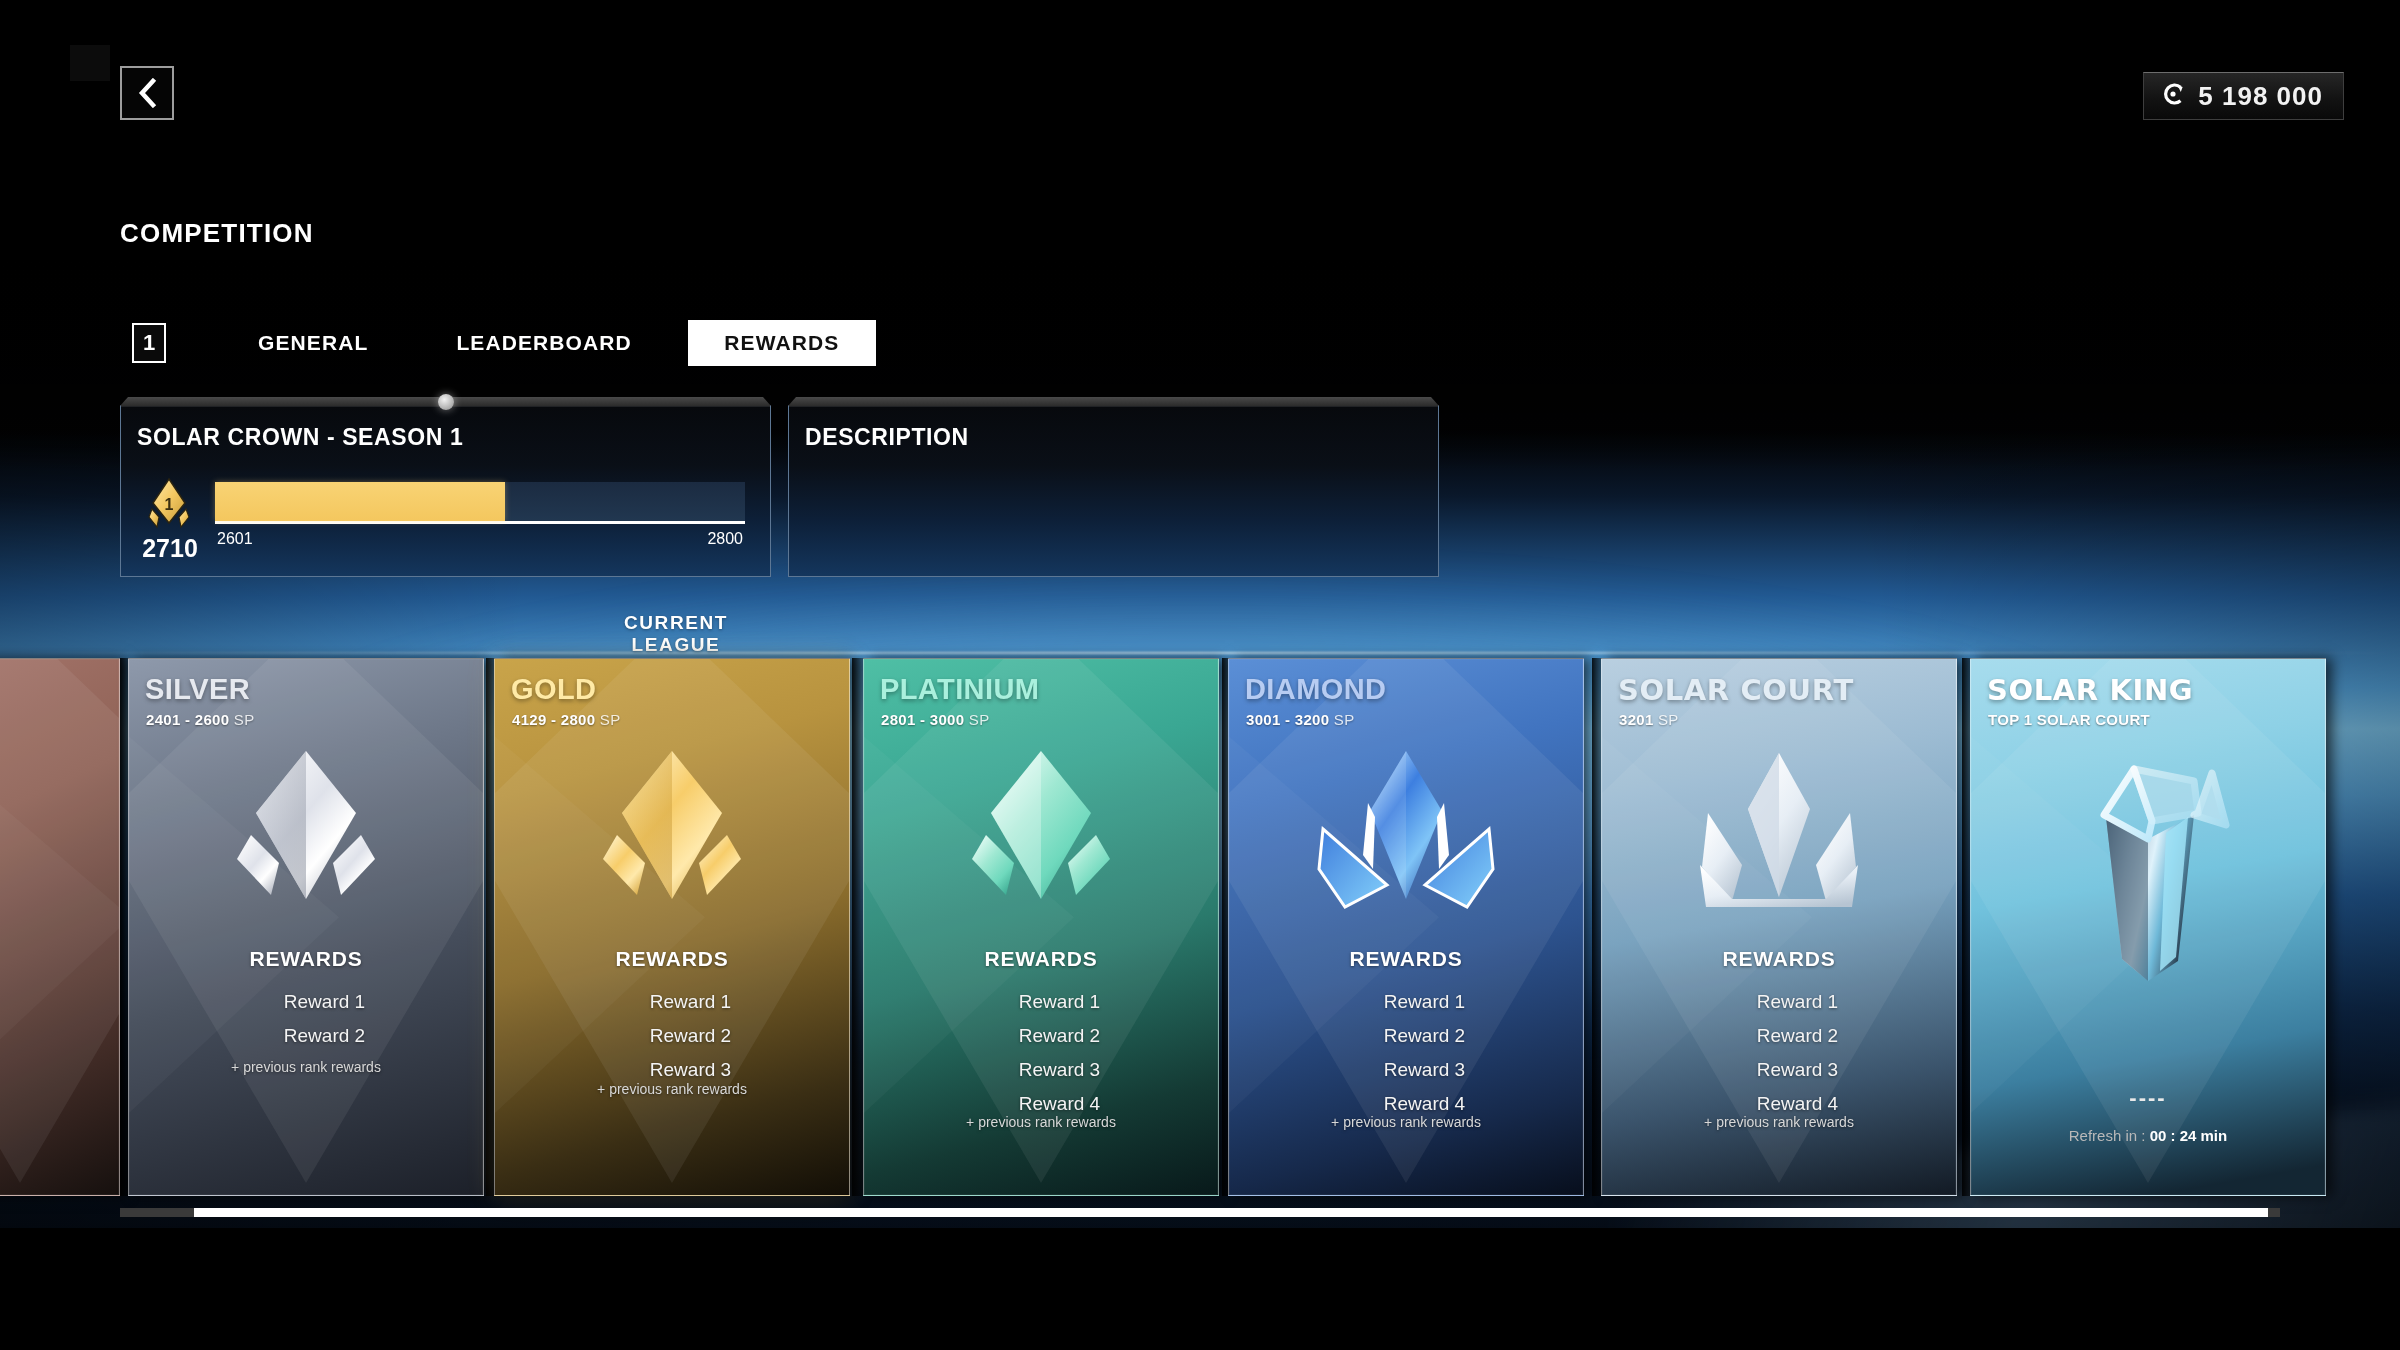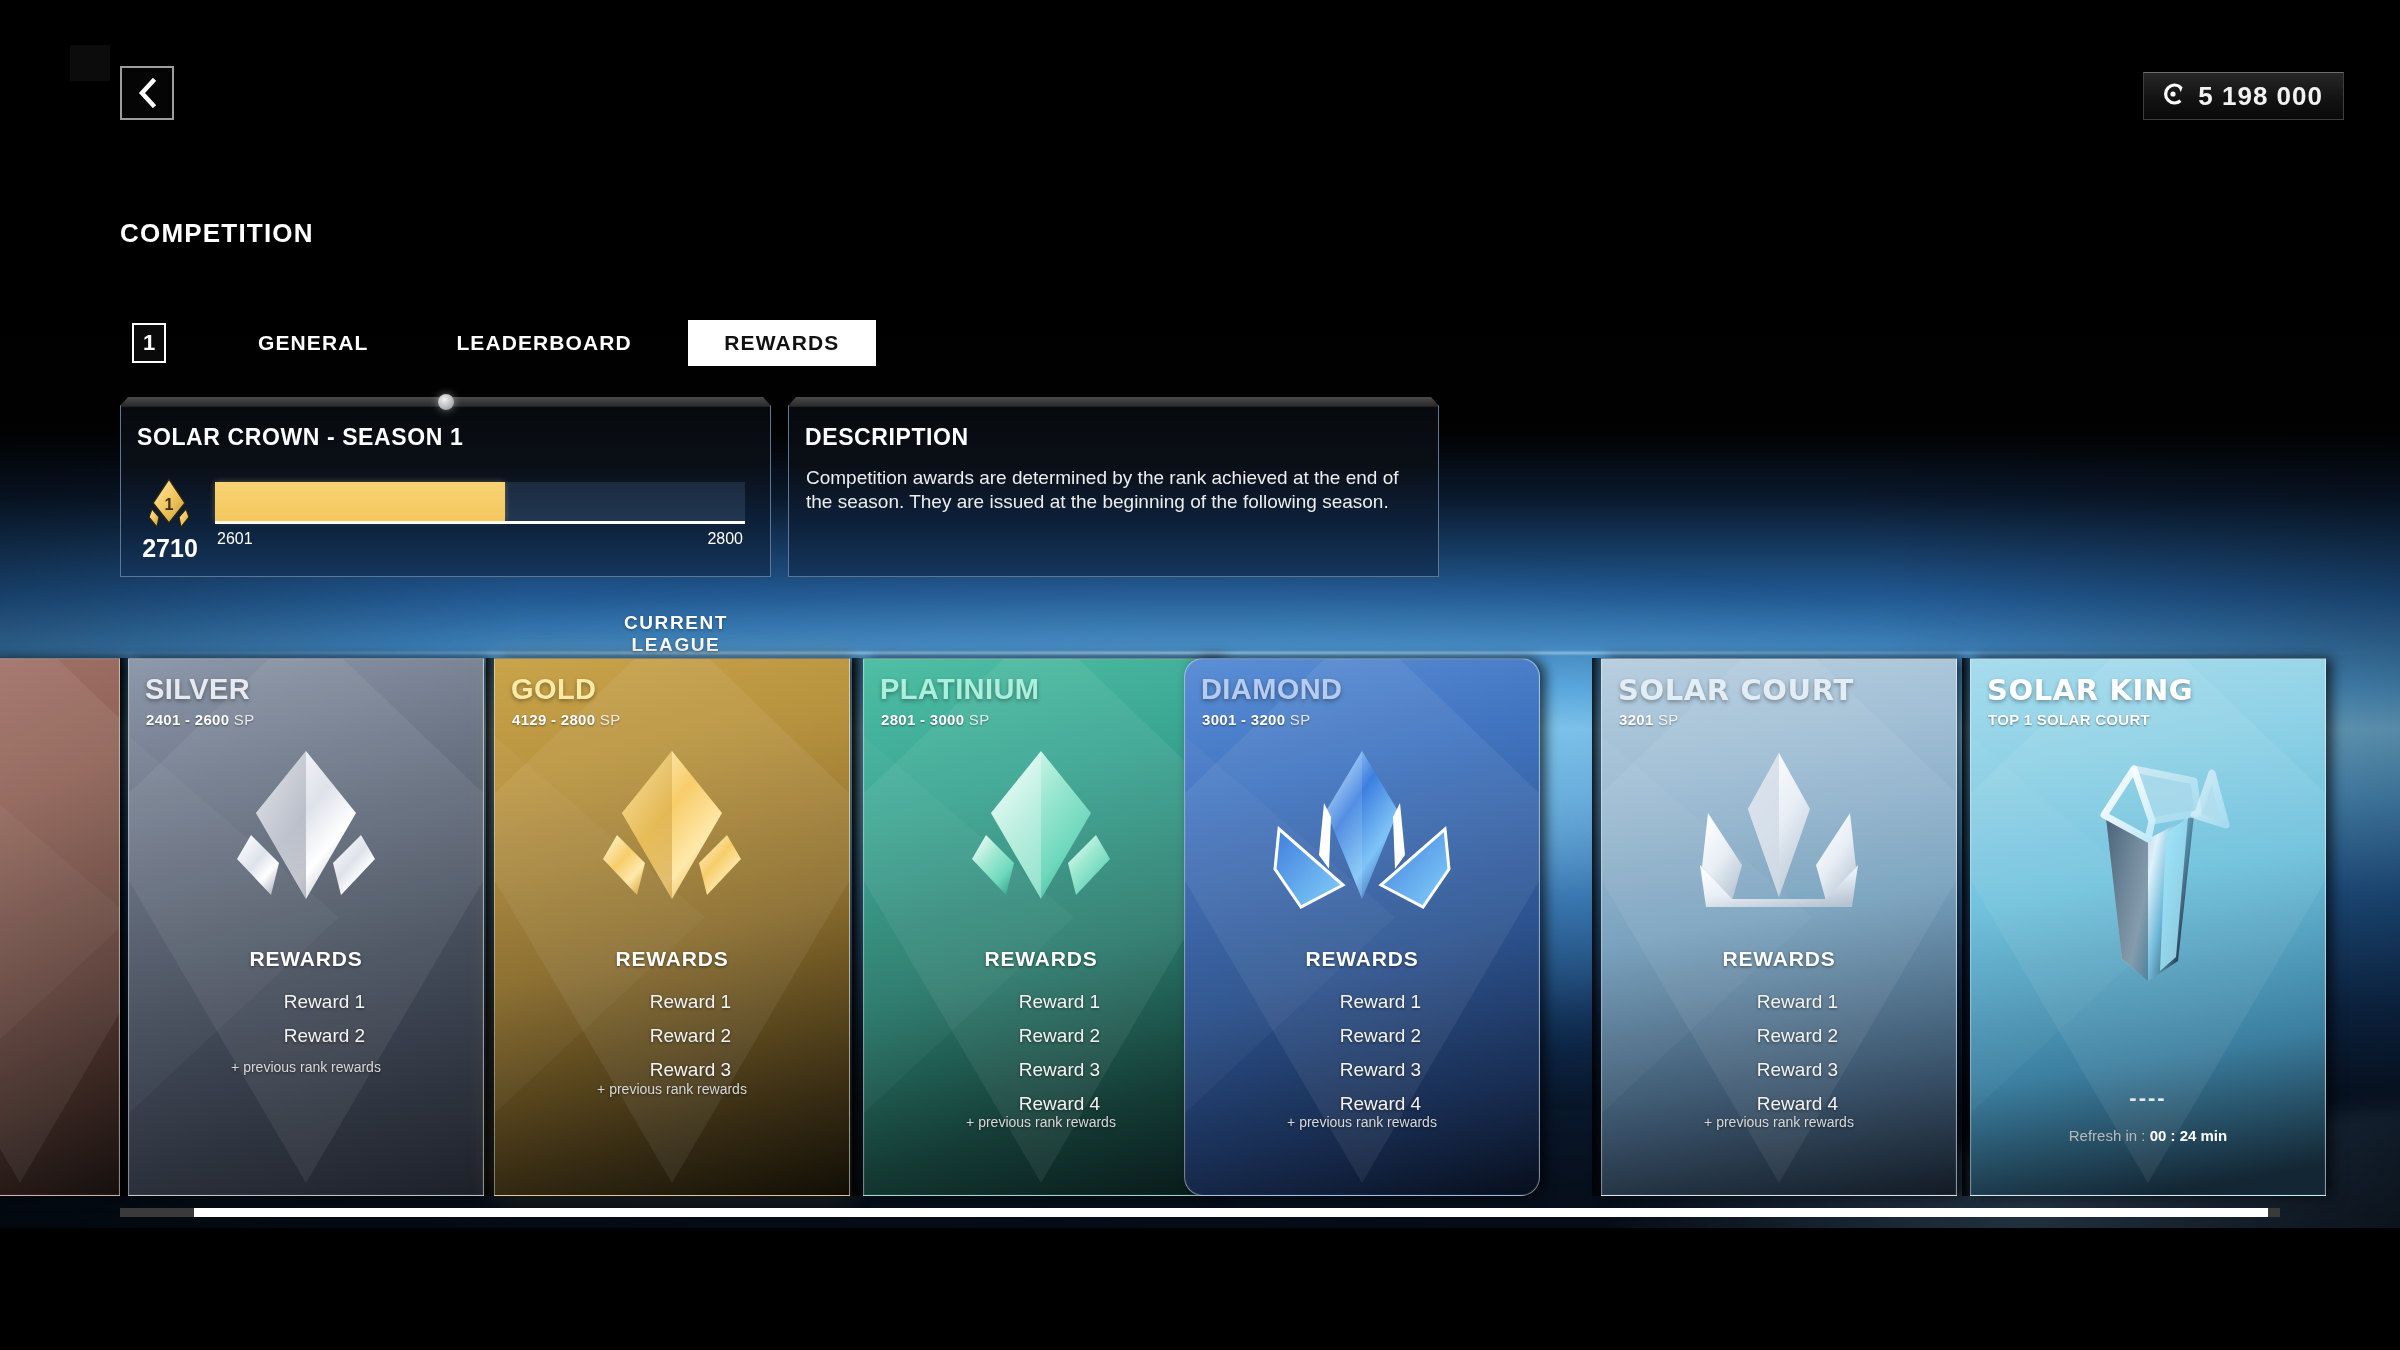--- a/index.html
+++ b/index.html
@@ -238,22 +238,22 @@
 
   
   #card-bronze { left:-80px; width:200px;
     background:linear-gradient(155deg,#a5756b 0%,#8f6256 30%,#5a3b34 62%,#16100e 100%); }
   #card-silver { left:128px;
     background:linear-gradient(165deg,#8e99ab 0%,#6c7687 26%,#454d5b 58%,#1c2029 100%); }
   #card-gold   { left:494px;
     background:linear-gradient(165deg,#c9a44a 0%,#b8933f 22%,#8a6c2c 52%,#3a2e14 82%,#120e06 100%); }
   #card-platinium { left:863px;
     background:linear-gradient(165deg,#4fbfa5 0%,#3aa793 24%,#2a7a6c 55%,#143a34 82%,#08191a 100%); }
-  #card-diamond { left:1184px;
-    background:linear-gradient(165deg,#5b8fd6 0%,#4174c0 24%,#2d538f 56%,#16294b 84%,#070e1c 100%);border-radius:19px; }
+  #card-diamond { left:1228px;
+    background:linear-gradient(165deg,#5b8fd6 0%,#4174c0 24%,#2d538f 56%,#16294b 84%,#070e1c 100%); }
   #card-solarcourt { left:1601px;
     background:linear-gradient(170deg,#b9cfe0 0%,#9dbcd3 22%,#76a0bd 48%,#3b546c 78%,#121a24 100%); }
   #card-solarking { left:1970px; width:356px;
     background:linear-gradient(170deg,#a7dced 0%,#8ed1e6 20%,#6cc0dc 42%,#3c7fa0 72%,#132633 95%); }
   #card-silver .card-title { color:#e6e9ef; }
   #card-gold .card-title { color:#ffeaa6; }
   #card-platinium .card-title { color:#aaf0dd; }
   #card-diamond .card-title { color:#b7ccf2; }
   #card-solarcourt .card-title { color:#e3edf5; font-family:"DejaVu Sans", sans-serif; letter-spacing:0.6px; }
   #card-solarking .card-title { color:#ffffff; font-family:"DejaVu Sans", sans-serif; letter-spacing:0.6px; }
@@ -348,21 +348,20 @@
 <div id="progress-wrap">
   <div id="progress-track">
     <div id="progress-fill" style="width: 54.8%;"></div>
   </div>
   <div class="prog-label" id="prog-min">2601</div>
   <div class="prog-label" id="prog-max">2800</div>
 </div>
 
 <div id="panel-desc" class="panel">
   <div class="panel-title">DESCRIPTION</div>
-  <div id="desc-text">Competition awards are determined by the rank achieved at the end of the season. They are issued at the beginning of the following season.</div>
 </div>
 
 <div id="current-league">
   <div class="cl-text">CURRENT LEAGUE</div>
   <div class="cl-rule">
     <div class="cl-arrow"></div>
   </div>
 </div>
 
 <div id="cards">

